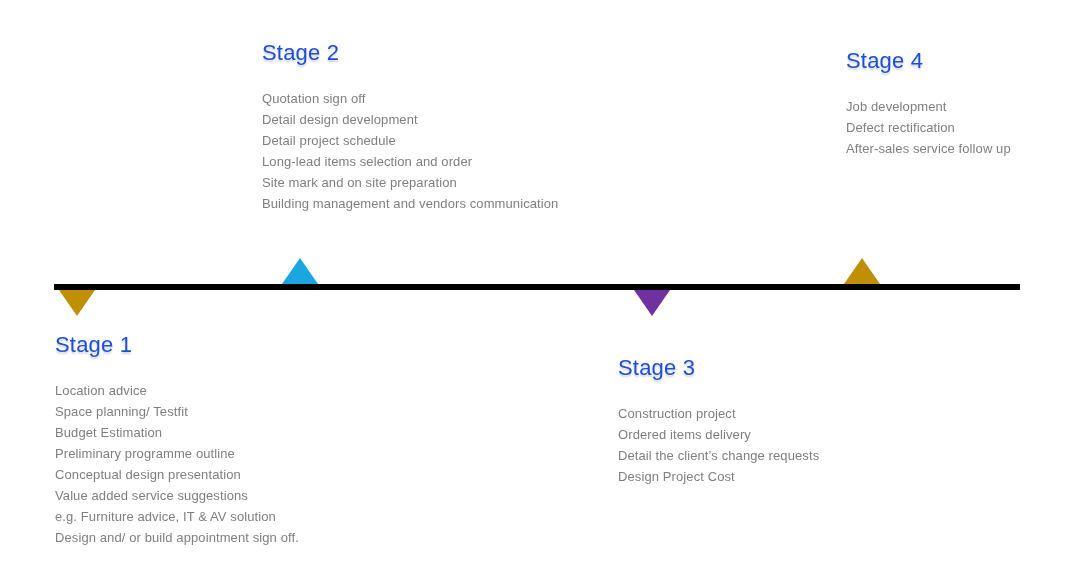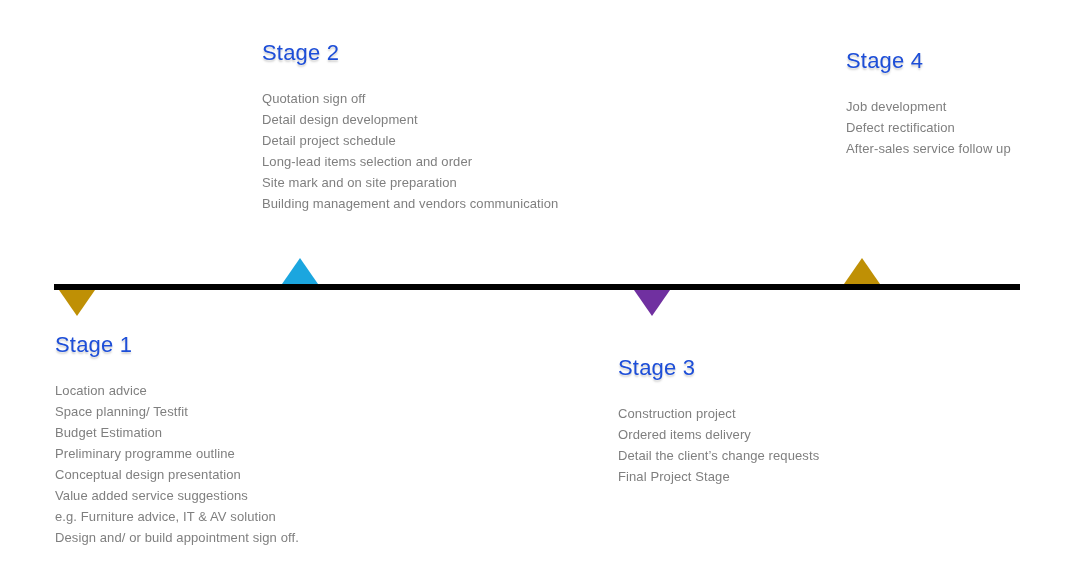--- a/index.html
+++ b/index.html
@@ -112,17 +112,17 @@
         <div class="stage-item">Design and/ or build appointment sign off.</div>
       </div>
   </div>
 
   <div class="stage-block stage-3-block">
     <div class="stage-heading">Stage 3</div>
     <div class="stage-list">
         <div class="stage-item">Construction project</div>
         <div class="stage-item">Ordered items delivery</div>
         <div class="stage-item">Detail the client’s change requests</div>
-        <div class="stage-item">Final Project Stage</div>
+        <div class="stage-item">Design Project Cost</div>
       </div>
   </div>
 
 </div>
 
 </body></html>

